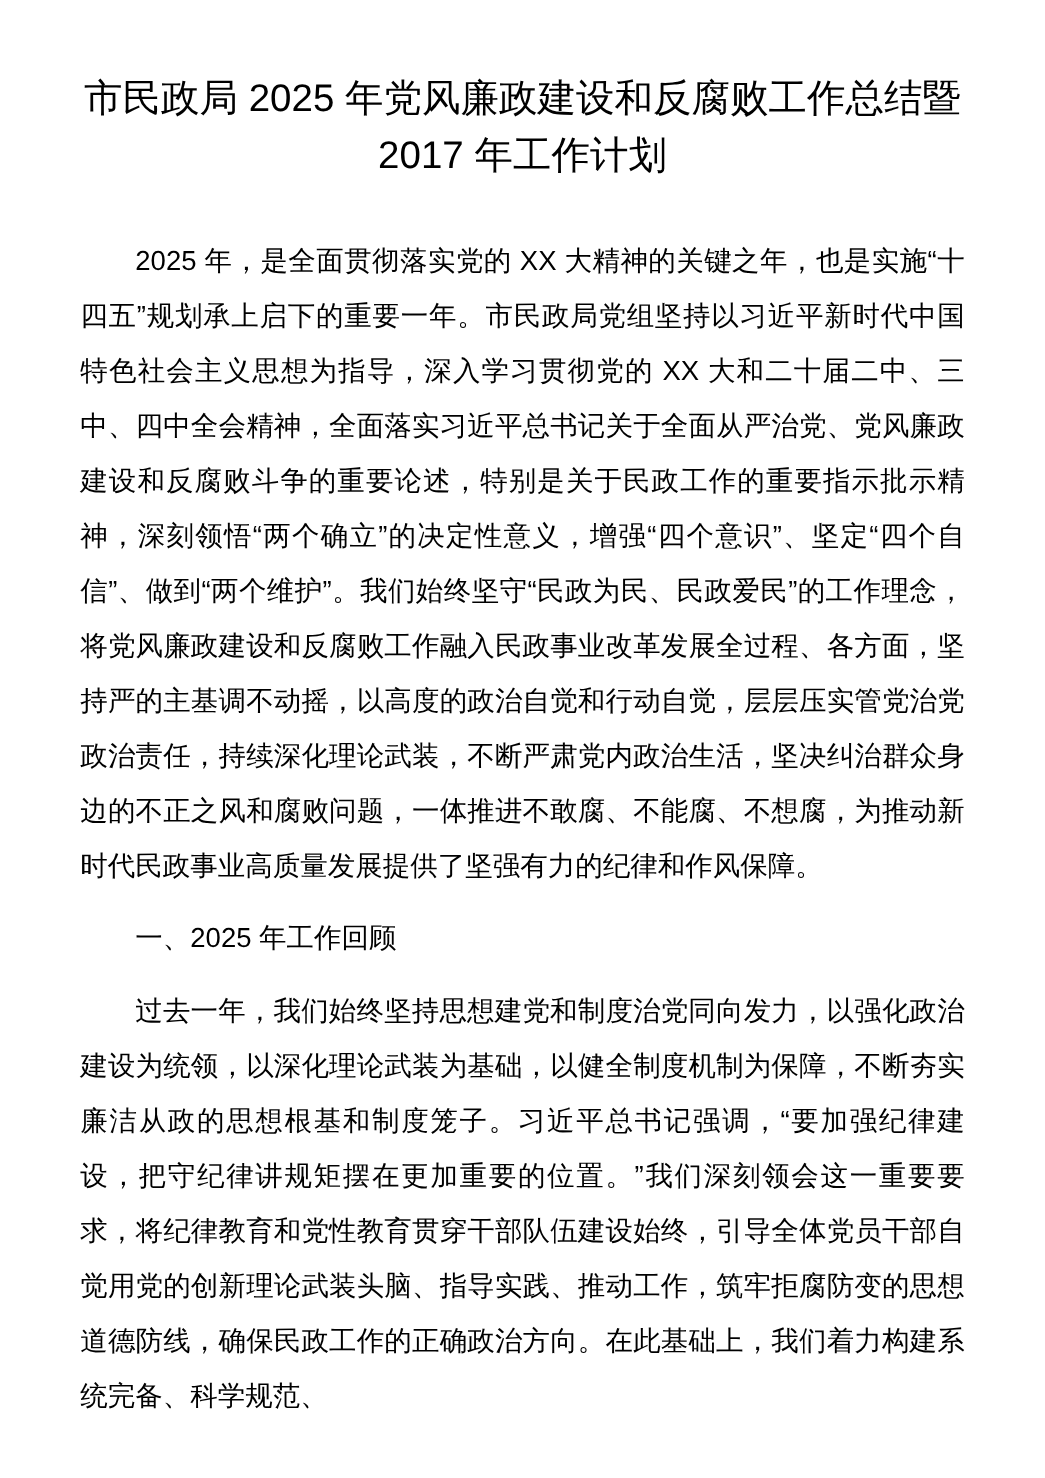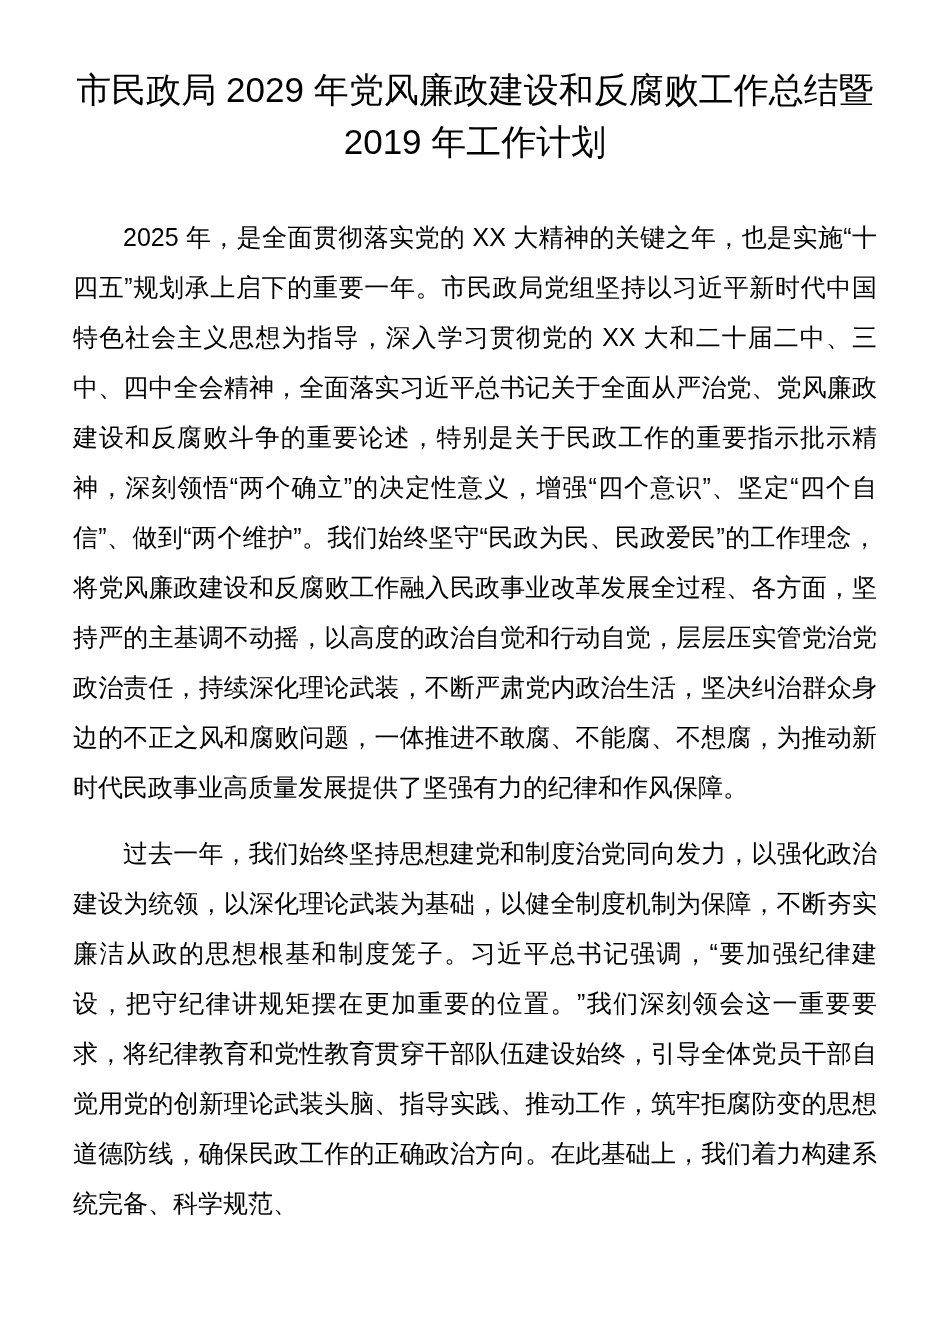--- a/index.html
+++ b/index.html
@@ -40,20 +40,21 @@
     margin: 16px;
     padding: 0;
     text-indent: 2em;
   }
 </style>
 </head>
 <body>
 
 <div class="page">
   <div class="doc-title">
-    <span class="title-line">市民政局 2029 年党风廉政建设和反腐败工作总结暨</span>
-    <span class="title-line">2019 年工作计划</span>
+    <span class="title-line">市民政局 2025 年党风廉政建设和反腐败工作总结暨</span>
+    <span class="title-line">2017 年工作计划</span>
   </div>
   <div class="doc-body">
       <p>2025 年，是全面贯彻落实党的 XX 大精神的关键之年，也是实施“十四五”规划承上启下的重要一年。市民政局党组坚持以习近平新时代中国特色社会主义思想为指导，深入学习贯彻党的 XX 大和二十届二中、三中、四中全会精神，全面落实习近平总书记关于全面从严治党、党风廉政建设和反腐败斗争的重要论述，特别是关于民政工作的重要指示批示精神，深刻领悟“两个确立”的决定性意义，增强“四个意识”、坚定“四个自信”、做到“两个维护”。我们始终坚守“民政为民、民政爱民”的工作理念，将党风廉政建设和反腐败工作融入民政事业改革发展全过程、各方面，坚持严的主基调不动摇，以高度的政治自觉和行动自觉，层层压实管党治党政治责任，持续深化理论武装，不断严肃党内政治生活，坚决纠治群众身边的不正之风和腐败问题，一体推进不敢腐、不能腐、不想腐，为推动新时代民政事业高质量发展提供了坚强有力的纪律和作风保障。</p>
+      <p>一、2025 年工作回顾</p>
       <p>过去一年，我们始终坚持思想建党和制度治党同向发力，以强化政治建设为统领，以深化理论武装为基础，以健全制度机制为保障，不断夯实廉洁从政的思想根基和制度笼子。习近平总书记强调，“要加强纪律建设，把守纪律讲规矩摆在更加重要的位置。”我们深刻领会这一重要要求，将纪律教育和党性教育贯穿干部队伍建设始终，引导全体党员干部自觉用党的创新理论武装头脑、指导实践、推动工作，筑牢拒腐防变的思想道德防线，确保民政工作的正确政治方向。在此基础上，我们着力构建系统完备、科学规范、</p>
     </div>
 </div>
 
 </body></html>

